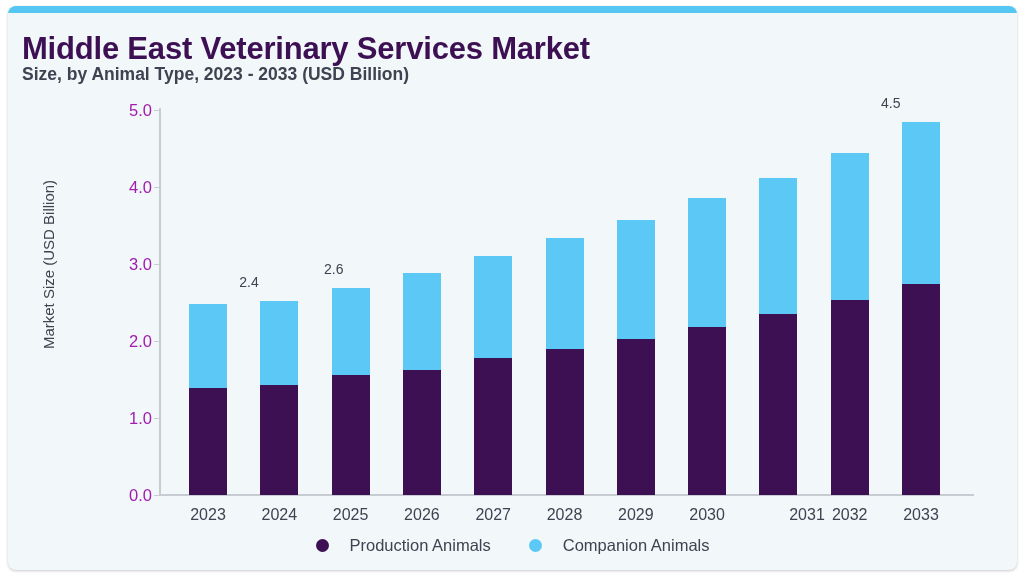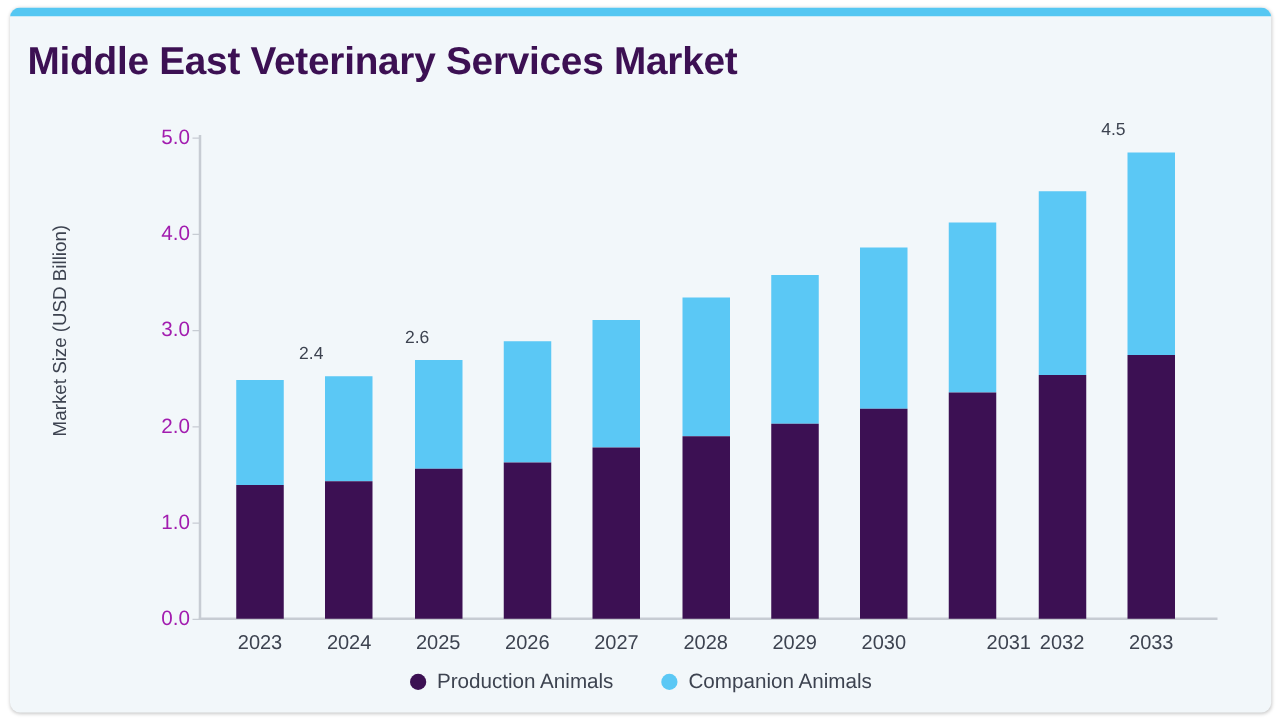--- a/index.html
+++ b/index.html
@@ -214,21 +214,21 @@
     top: 530px;
     width: 1009px;
     display: flex;
     justify-content: center;
     align-items: center;
     gap: 38px;
   }
   .legend-item {
     display: flex;
     align-items: center;
-    gap: 9px;
+    gap: 21px;
   }
   .legend-dot {
     width: 13px;
     height: 13px;
     border-radius: 50%;
     flex: none;
   }
   .legend-label {
     font-size: 16.5px;
     color: #3d4350;
@@ -237,20 +237,21 @@
 </style>
 </head>
 <body>
 
 <div id="card">
 
   <div id="top-accent"></div>
 
   <div id="header">
     <div id="title">Middle East Veterinary Services Market</div>
+    <div id="subtitle">Size, by Animal Type, 2023 - 2033 (USD Billion)</div>
 
   </div>
 
   <div id="plot-area">
     <div id="ylabel">Market Size (USD Billion)</div>
     <div id="yaxis-line"></div>
     <div id="xaxis-line"></div>
     <div id="yticks">
         <div class="ytick-label" style="left: 100px; top: 481px;">0.0</div>
         <div class="ytick-mark" style="left: 146px; top: 489px;"></div>

